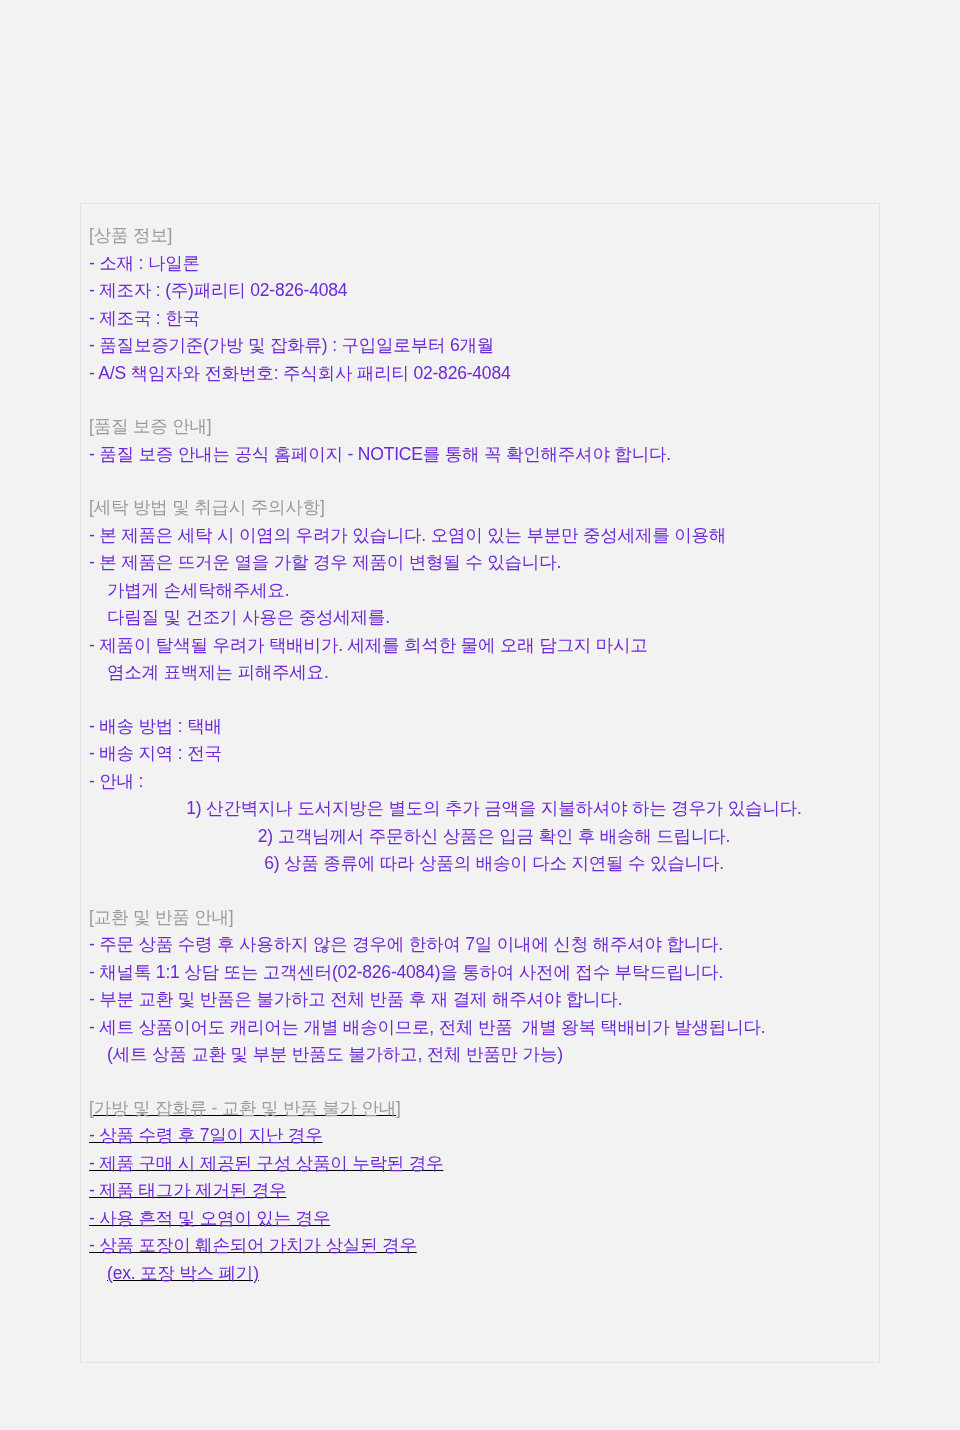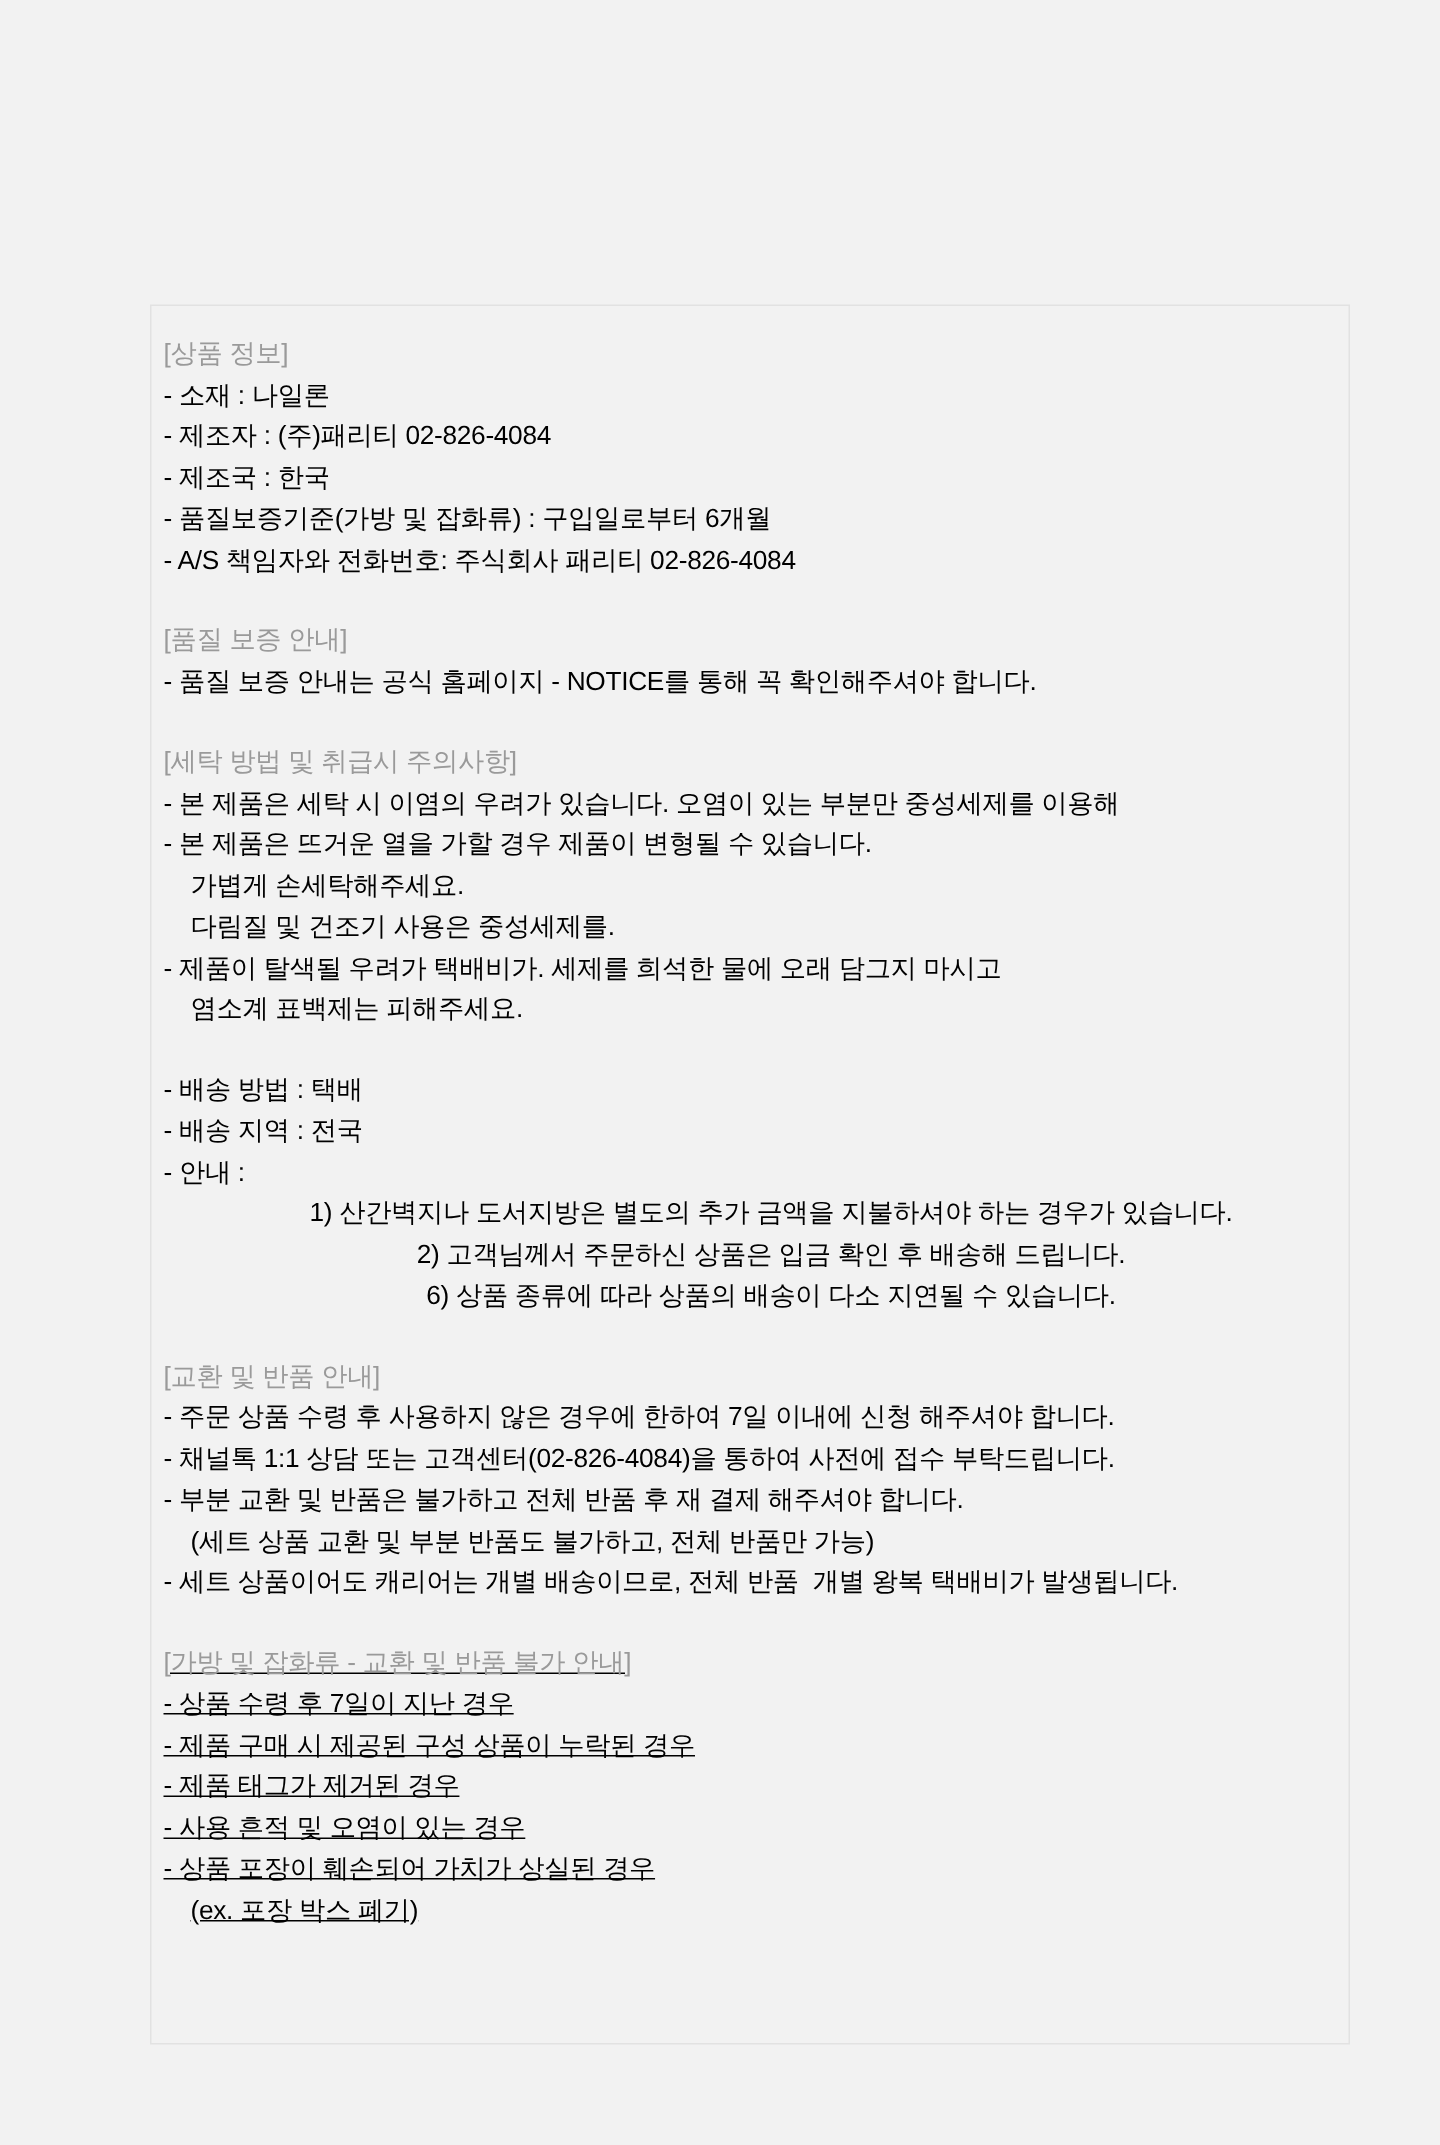--- a/index.html
+++ b/index.html
@@ -22,31 +22,30 @@
   .info-panel {
     position: absolute;
     left: 80px;
     top: 203px;
     width: 800px;
     height: 1160px;
     border: 1px solid #e2e2e2;
     background: #f2f2f2;
     box-sizing: border-box;
     padding: 18px 0 0 8px;
-    margin-left: 20px;
   }
   .block {
     margin-bottom: 26px;
   }
   .block:last-child {
     margin-bottom: 0;
     text-decoration: underline;
   }
   .line {
-    color: #000000;
+    color: #6d28d9;
     font-size: 17.5px;
     line-height: 27.5px;
     white-space: pre;
     letter-spacing: -0.2px;
   }
   .line.heading {
     color: #9a9a9a;
   }
   .line.indent1 {
     padding-left: 18px;
@@ -88,22 +87,22 @@
         <div class="line">- 안내 :</div>
         <div class="line indent2">1) 산간벽지나 도서지방은 별도의 추가 금액을 지불하셔야 하는 경우가 있습니다.</div>
         <div class="line indent2">2) 고객님께서 주문하신 상품은 입금 확인 후 배송해 드립니다.</div>
         <div class="line indent2">6) 상품 종류에 따라 상품의 배송이 다소 지연될 수 있습니다.</div>
       </div>
       <div class="block">
         <div class="line heading">[교환 및 반품 안내]</div>
         <div class="line">- 주문 상품 수령 후 사용하지 않은 경우에 한하여 7일 이내에 신청 해주셔야 합니다.</div>
         <div class="line">- 채널톡 1:1 상담 또는 고객센터(02-826-4084)을 통하여 사전에 접수 부탁드립니다.</div>
         <div class="line">- 부분 교환 및 반품은 불가하고 전체 반품 후 재 결제 해주셔야 합니다.</div>
+        <div class="line">- 세트 상품이어도 캐리어는 개별 배송이므로, 전체 반품  개별 왕복 택배비가 발생됩니다.</div>
         <div class="line indent1">(세트 상품 교환 및 부분 반품도 불가하고, 전체 반품만 가능)</div>
-        <div class="line">- 세트 상품이어도 캐리어는 개별 배송이므로, 전체 반품  개별 왕복 택배비가 발생됩니다.</div>
       </div>
       <div class="block">
         <div class="line heading">[가방 및 잡화류 - 교환 및 반품 불가 안내]</div>
         <div class="line">- 상품 수령 후 7일이 지난 경우</div>
         <div class="line">- 제품 구매 시 제공된 구성 상품이 누락된 경우</div>
         <div class="line">- 제품 태그가 제거된 경우</div>
         <div class="line">- 사용 흔적 및 오염이 있는 경우</div>
         <div class="line">- 상품 포장이 훼손되어 가치가 상실된 경우</div>
         <div class="line indent1">(ex. 포장 박스 폐기)</div>
       </div>

